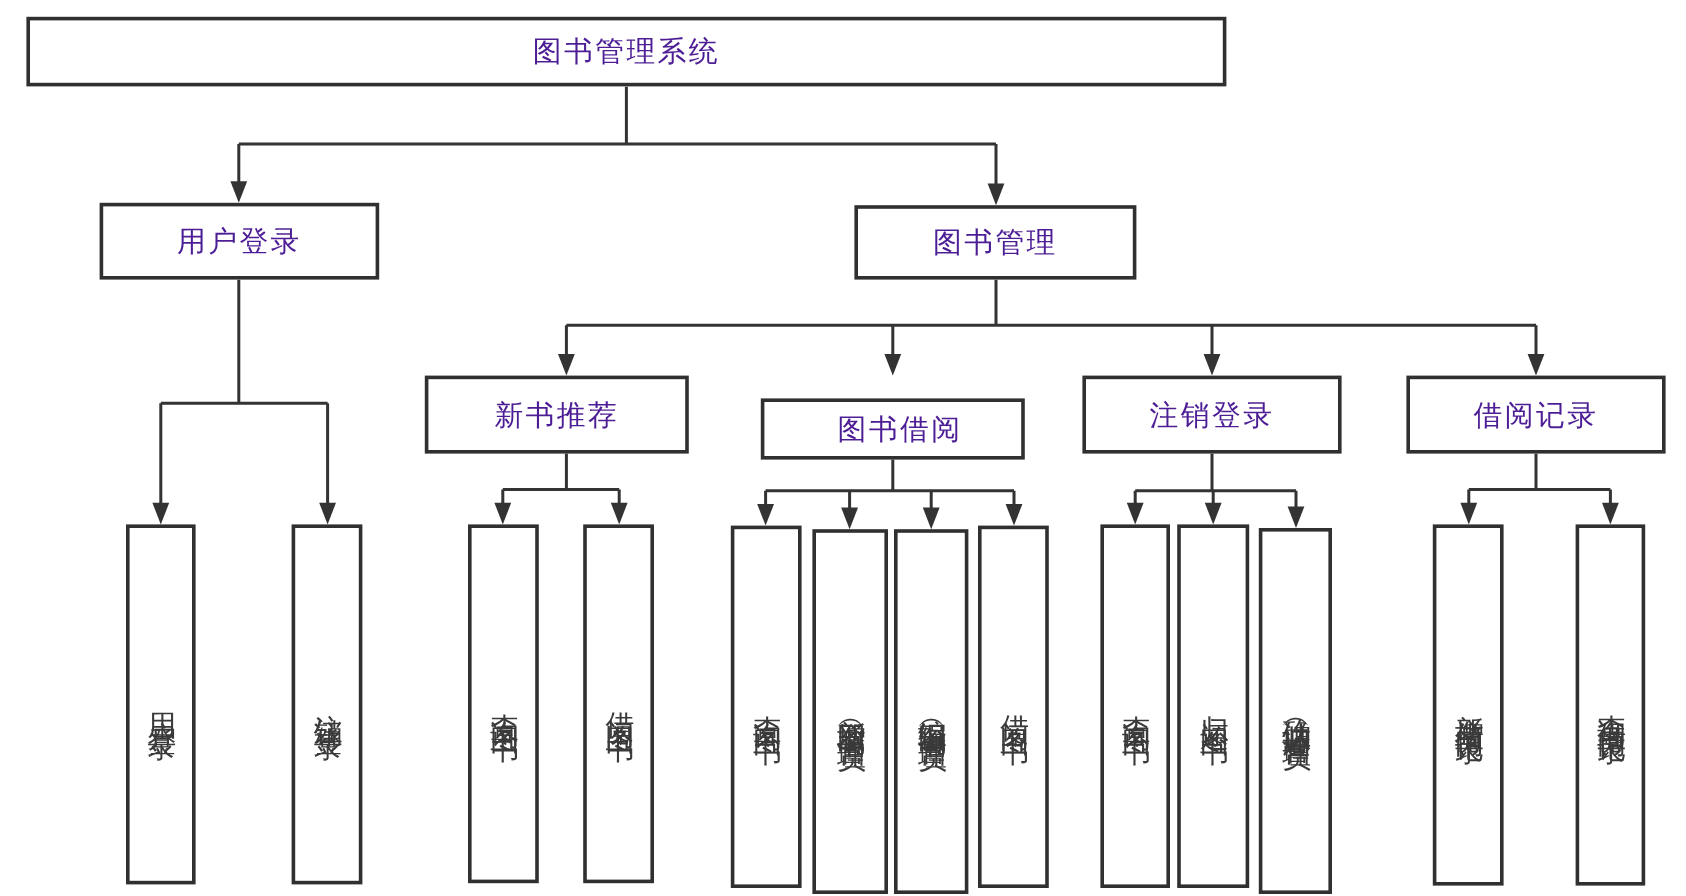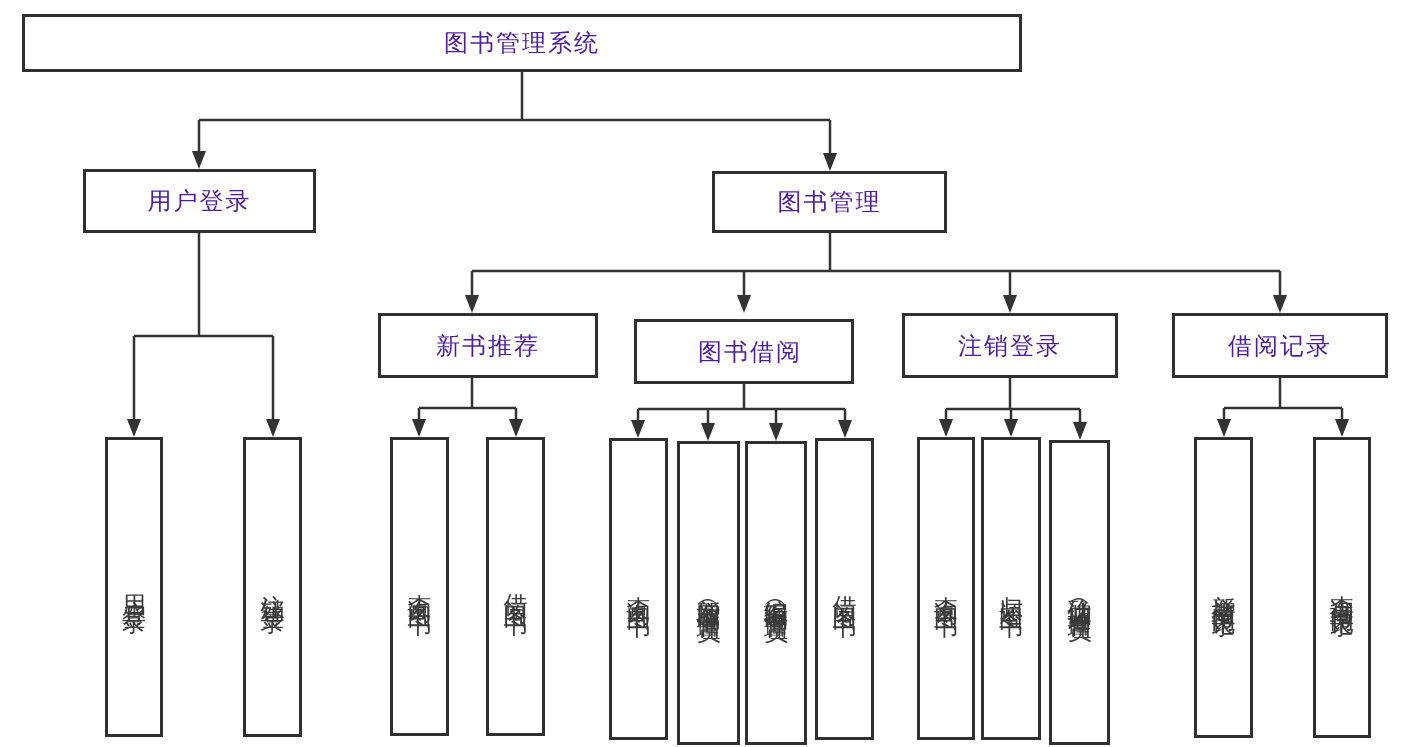--- a/index.html
+++ b/index.html
@@ -117,22 +117,22 @@
       <polygon points="1217,419 1231,419 1224,437"></polygon>
       <polygon points="1335,419 1349,419 1342,437"></polygon>
     </g>
   </svg>
 
   <div class="box" style="left:22px; top:14px; width:1000px; height:58px;">图书管理系统</div>
 
   <div class="box" style="left:83px; top:169px; width:233px; height:64px;">用户登录</div>
   <div class="box" style="left:712px; top:171px; width:235px; height:62px;font-family:Liberation Mono, monospace;">图书管理</div>
 
-  <div class="box" style="left:378px; top:313px; width:220px; height:65px;">新书推荐</div>
-  <div class="box" style="left:634px; top:319px; width:220px; height:65px;padding-left:12px;">图书借阅</div>
+  <div class="box" style="left:354px; top:313px; width:220px; height:65px;">新书推荐</div>
+  <div class="box" style="left:634px; top:332px; width:220px; height:51px;padding-left:12px;">图书借阅</div>
   <div class="box" style="left:902px; top:313px; width:216px; height:65px;">注销登录</div>
   <div class="box" style="left:1172px; top:313px; width:216px; height:65px;">借阅记录</div>
 
   <div class="vbox" style="left:105px; top:437px; width:58px; height:300px;">用户登录</div>
   <div class="vbox" style="left:243px; top:437px; width:59px; height:300px;">注销登录</div>
 
   <div class="vbox" style="left:390px; top:437px; width:59px; height:299px;">查询图书</div>
   <div class="vbox" style="left:486px; top:437px; width:59px; height:299px;">借阅图书</div>
 
   <div class="vbox" style="left:609px; top:438px; width:59px; height:302px;">查询图书</div>

